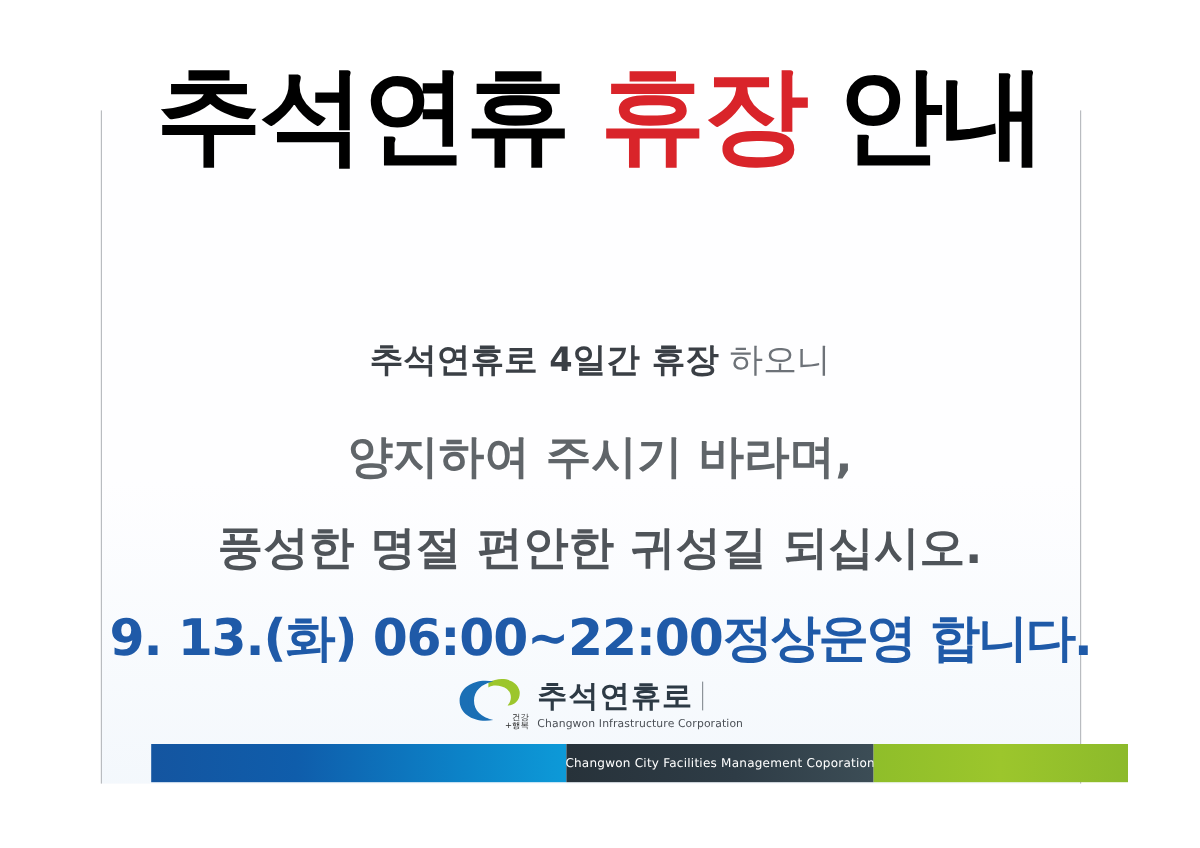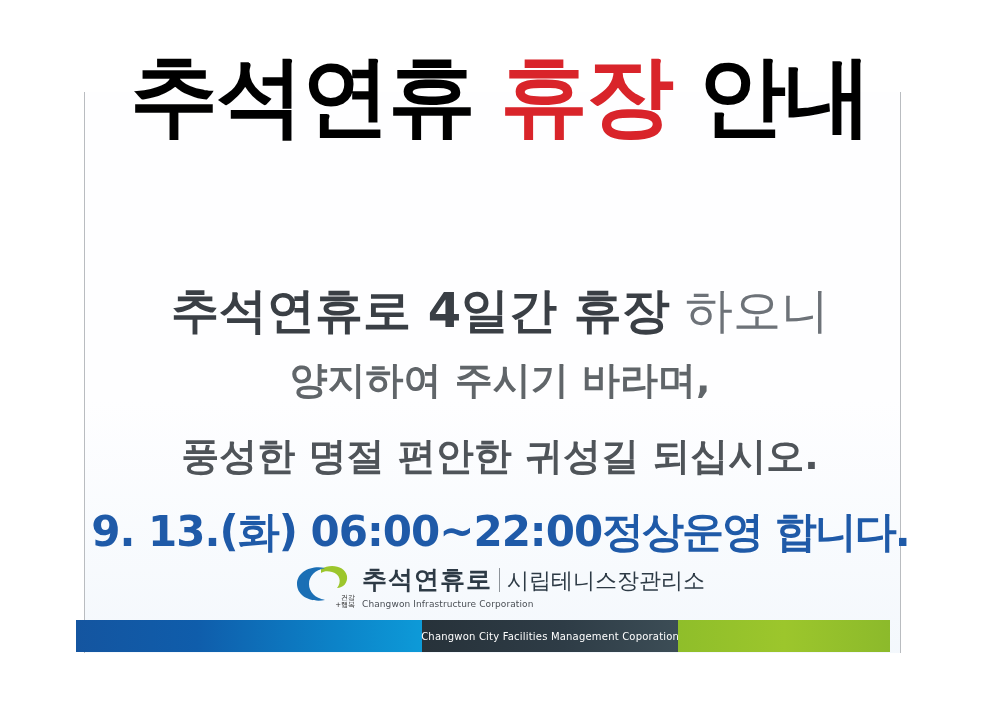--- a/index.html
+++ b/index.html
@@ -74,21 +74,21 @@
   #date-line .red  { color: #d9242a; }
   #date-line .blue { color: #1d4f96; }
   #date-line .sp   { display: inline-block; width: 14px; }
 
   
   .body-line {
     color: #4a4f55;
   }
   #body-line-1 {
     top: 286px;
-    font-size: 48px;
+    font-size: 28px;
   }
   #body-line-1 .strong { font-weight: bold; color: #3a3f45; }
   #body-line-1 .light  { font-weight: normal; color: #6d7278; }
 
   #body-line-2 {
     top: 361px;
     font-size: 38px;
     font-weight: bold;
     color: #606569;
   }
@@ -169,26 +169,27 @@
   #logo-name-en {
     margin-top: 3px;
     font-size: 9px;
     color: #4a4f55;
     letter-spacing: 0.1px;
   }
 
   
   #footer-bar {
     position: absolute;
-    left: 76px;
+    left: 86px;
     top: 620px;
     width: 814px;
     height: 32px;
     display: flex;
     overflow: hidden;
+    padding-left: 40px;
   }
   #footer-blue {
     width: 42.5%;
     height: 100%;
     background: linear-gradient(90deg, #1455a0 0%, #0f5dab 35%, #0c83c8 75%, #0d9ad8 100%);
   }
   #footer-navy {
     width: 31.5%;
     height: 100%;
     background: linear-gradient(90deg, #27323a 0%, #2e3c46 55%, #3c4d56 100%);
@@ -246,21 +247,20 @@
       <div class="mark-tag">
         <div>건강</div>
         <div>+행복</div>
       </div>
     </div>
 
     <div id="logo-text">
       <div id="logo-names">
         <span id="logo-name-ko">추석연휴로</span>
         <span id="logo-divider"></span>
-        <span id="logo-sub-ko">시립테니스장관리소</span>
       </div>
       <div id="logo-name-en">Changwon Infrastructure Corporation</div>
     </div>
 
   </div>
 
   <div id="footer-bar">
     <div id="footer-blue"></div>
     <div id="footer-navy">
       <span>Changwon City Facilities Management Coporation</span>

